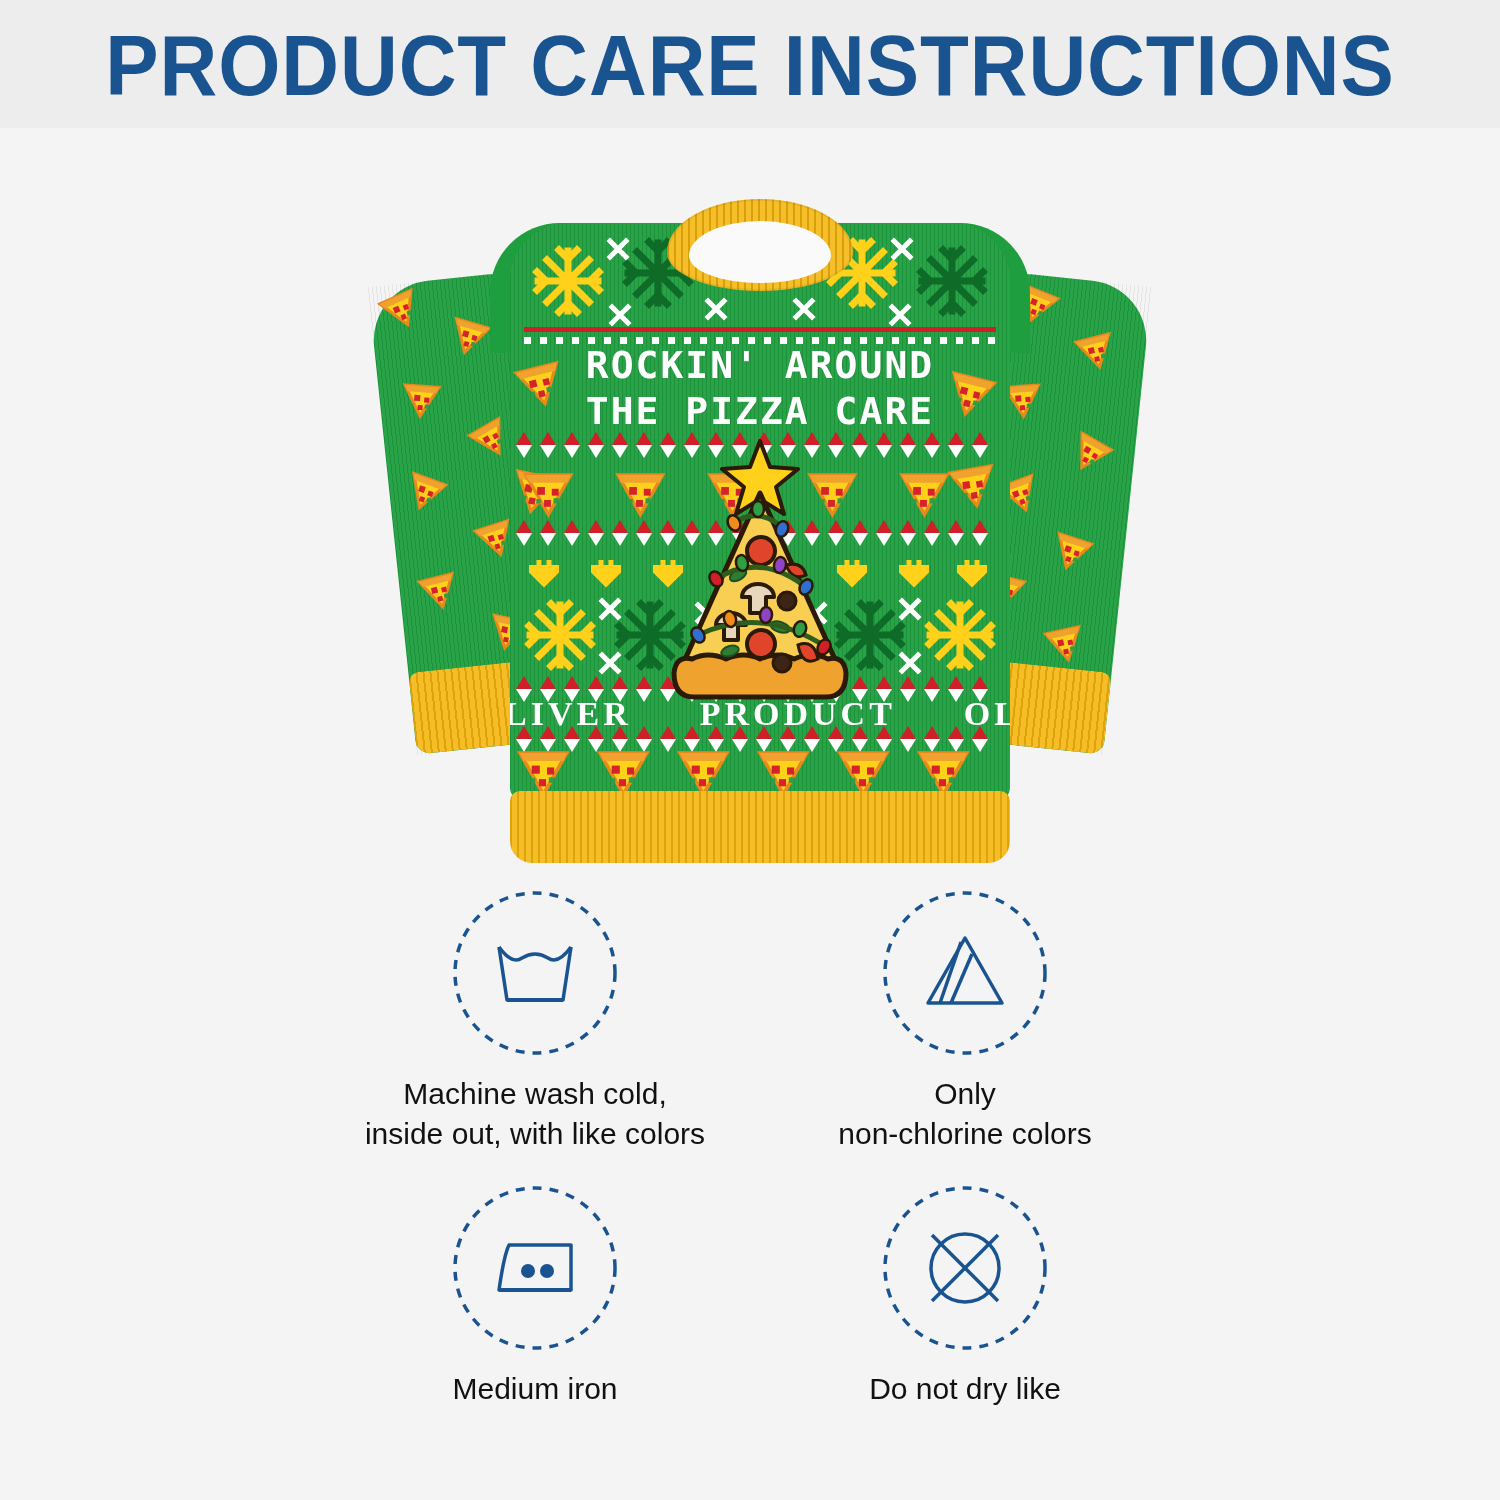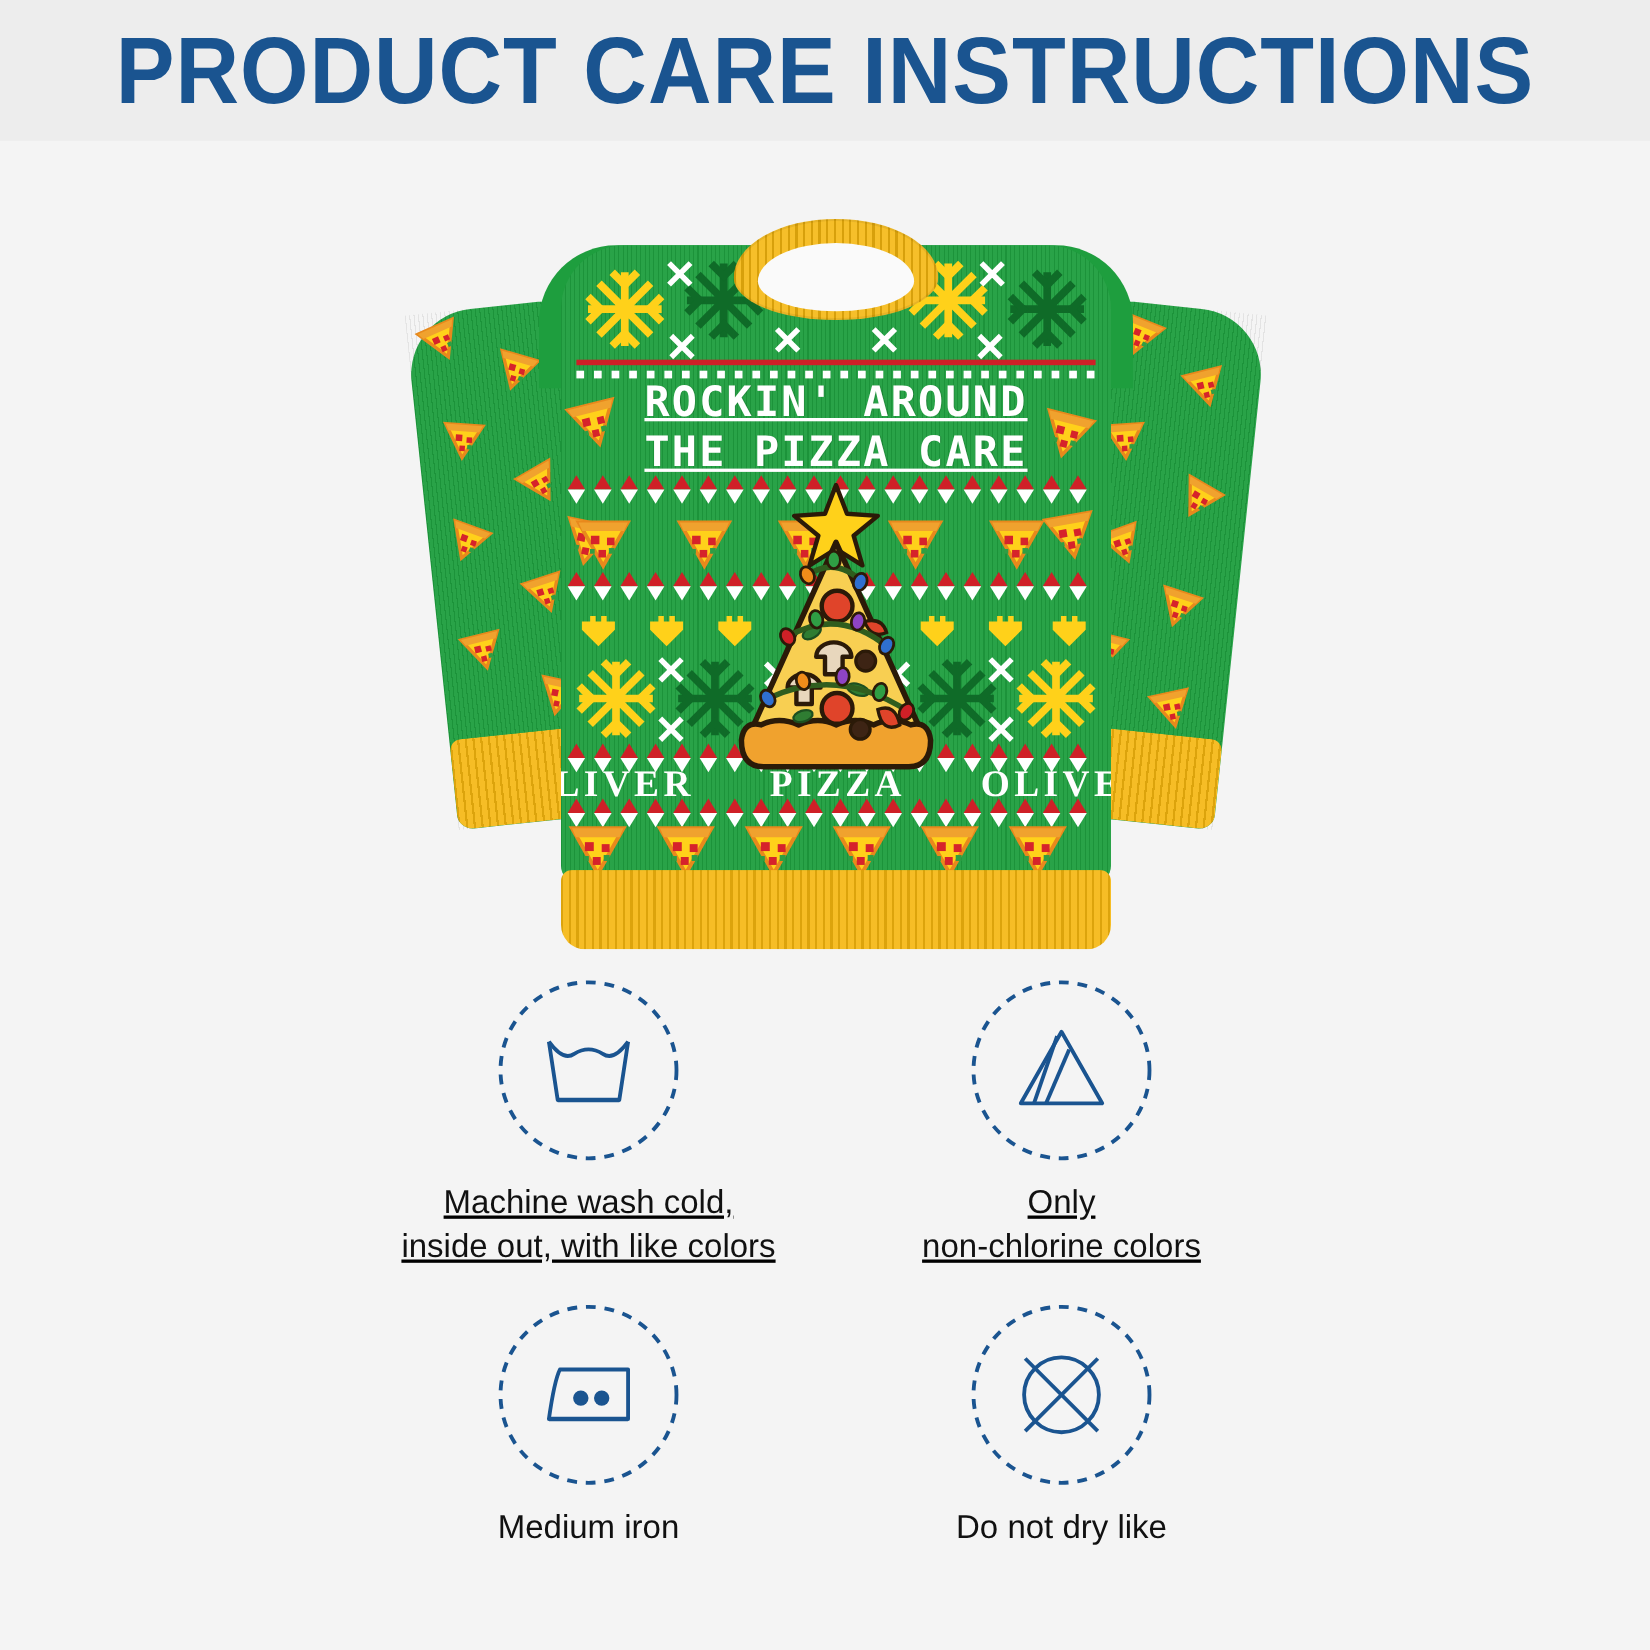--- a/index.html
+++ b/index.html
@@ -146,21 +146,20 @@
 
   .sw-text {
     position: absolute;
     left: 0; right: 0;
     text-align: center;
     color: #ffffff;
     font-family: "DejaVu Sans Mono", monospace;
     font-weight: bold;
     letter-spacing: 2px;
     text-shadow: 1px 0 0 rgba(0,0,0,0.12);
-    text-decoration: underline;
   }
   .sw-line1 { top: 120px; font-size: 38px; }
   .sw-line2 { top: 166px; font-size: 38px; }
   .name-band {
     position: absolute;
     left: -40px; right: -40px;
     top: 470px;
     text-align: center;
     color: #ffffff;
     font-family: "DejaVu Sans Mono", monospace;
@@ -177,21 +176,21 @@
     position: absolute;
     left: 0;
     top: 890px;
     width: 1500px;
   }
   .care-row {
     display: flex;
     justify-content: center;
     align-items: flex-start;
   }
-  .care-row.row1 > .care-item { width: 430px; text-decoration: underline; }
+  .care-row.row1 > .care-item { width: 430px; }
   .care-row.row2 { margin-top: 32px; }
   .care-row.row2 > .care-item { width: 430px; }
   .care-item {
     display: flex;
     flex-direction: column;
     align-items: center;
   }
   .icon-circle {
     width: 166px;
     height: 166px;
@@ -547,21 +546,21 @@
           <ellipse cx="176" cy="148" rx="6" ry="8" fill="#2f6fd0" transform="rotate(28 176 148)"></ellipse>
           <ellipse cx="68" cy="196" rx="6" ry="8" fill="#2f6fd0" transform="rotate(-32 68 196)"></ellipse>
           <ellipse cx="100" cy="180" rx="6" ry="8" fill="#f08c1a" transform="rotate(-16 100 180)"></ellipse>
           <ellipse cx="136" cy="176" rx="6" ry="8" fill="#8e44c4" transform="rotate(4 136 176)"></ellipse>
           <ellipse cx="170" cy="190" rx="6" ry="8" fill="#2f9e44" transform="rotate(18 170 190)"></ellipse>
           <ellipse cx="194" cy="208" rx="6" ry="8" fill="#cf2027" transform="rotate(32 194 208)"></ellipse>
         </g>
       </svg>
 
       <div class="name-band">
-        <span>LIVER</span><span>PIZZA</span><span>OLIVE</span>
+        <span>LIVER</span><span>PRODUCT</span><span>OLIVE</span>
       </div>
     </div>
 
     <div class="collar">
       <div class="collar-inner"></div>
     </div>
 
     <div class="hem"></div>
   </div>
 </div>

